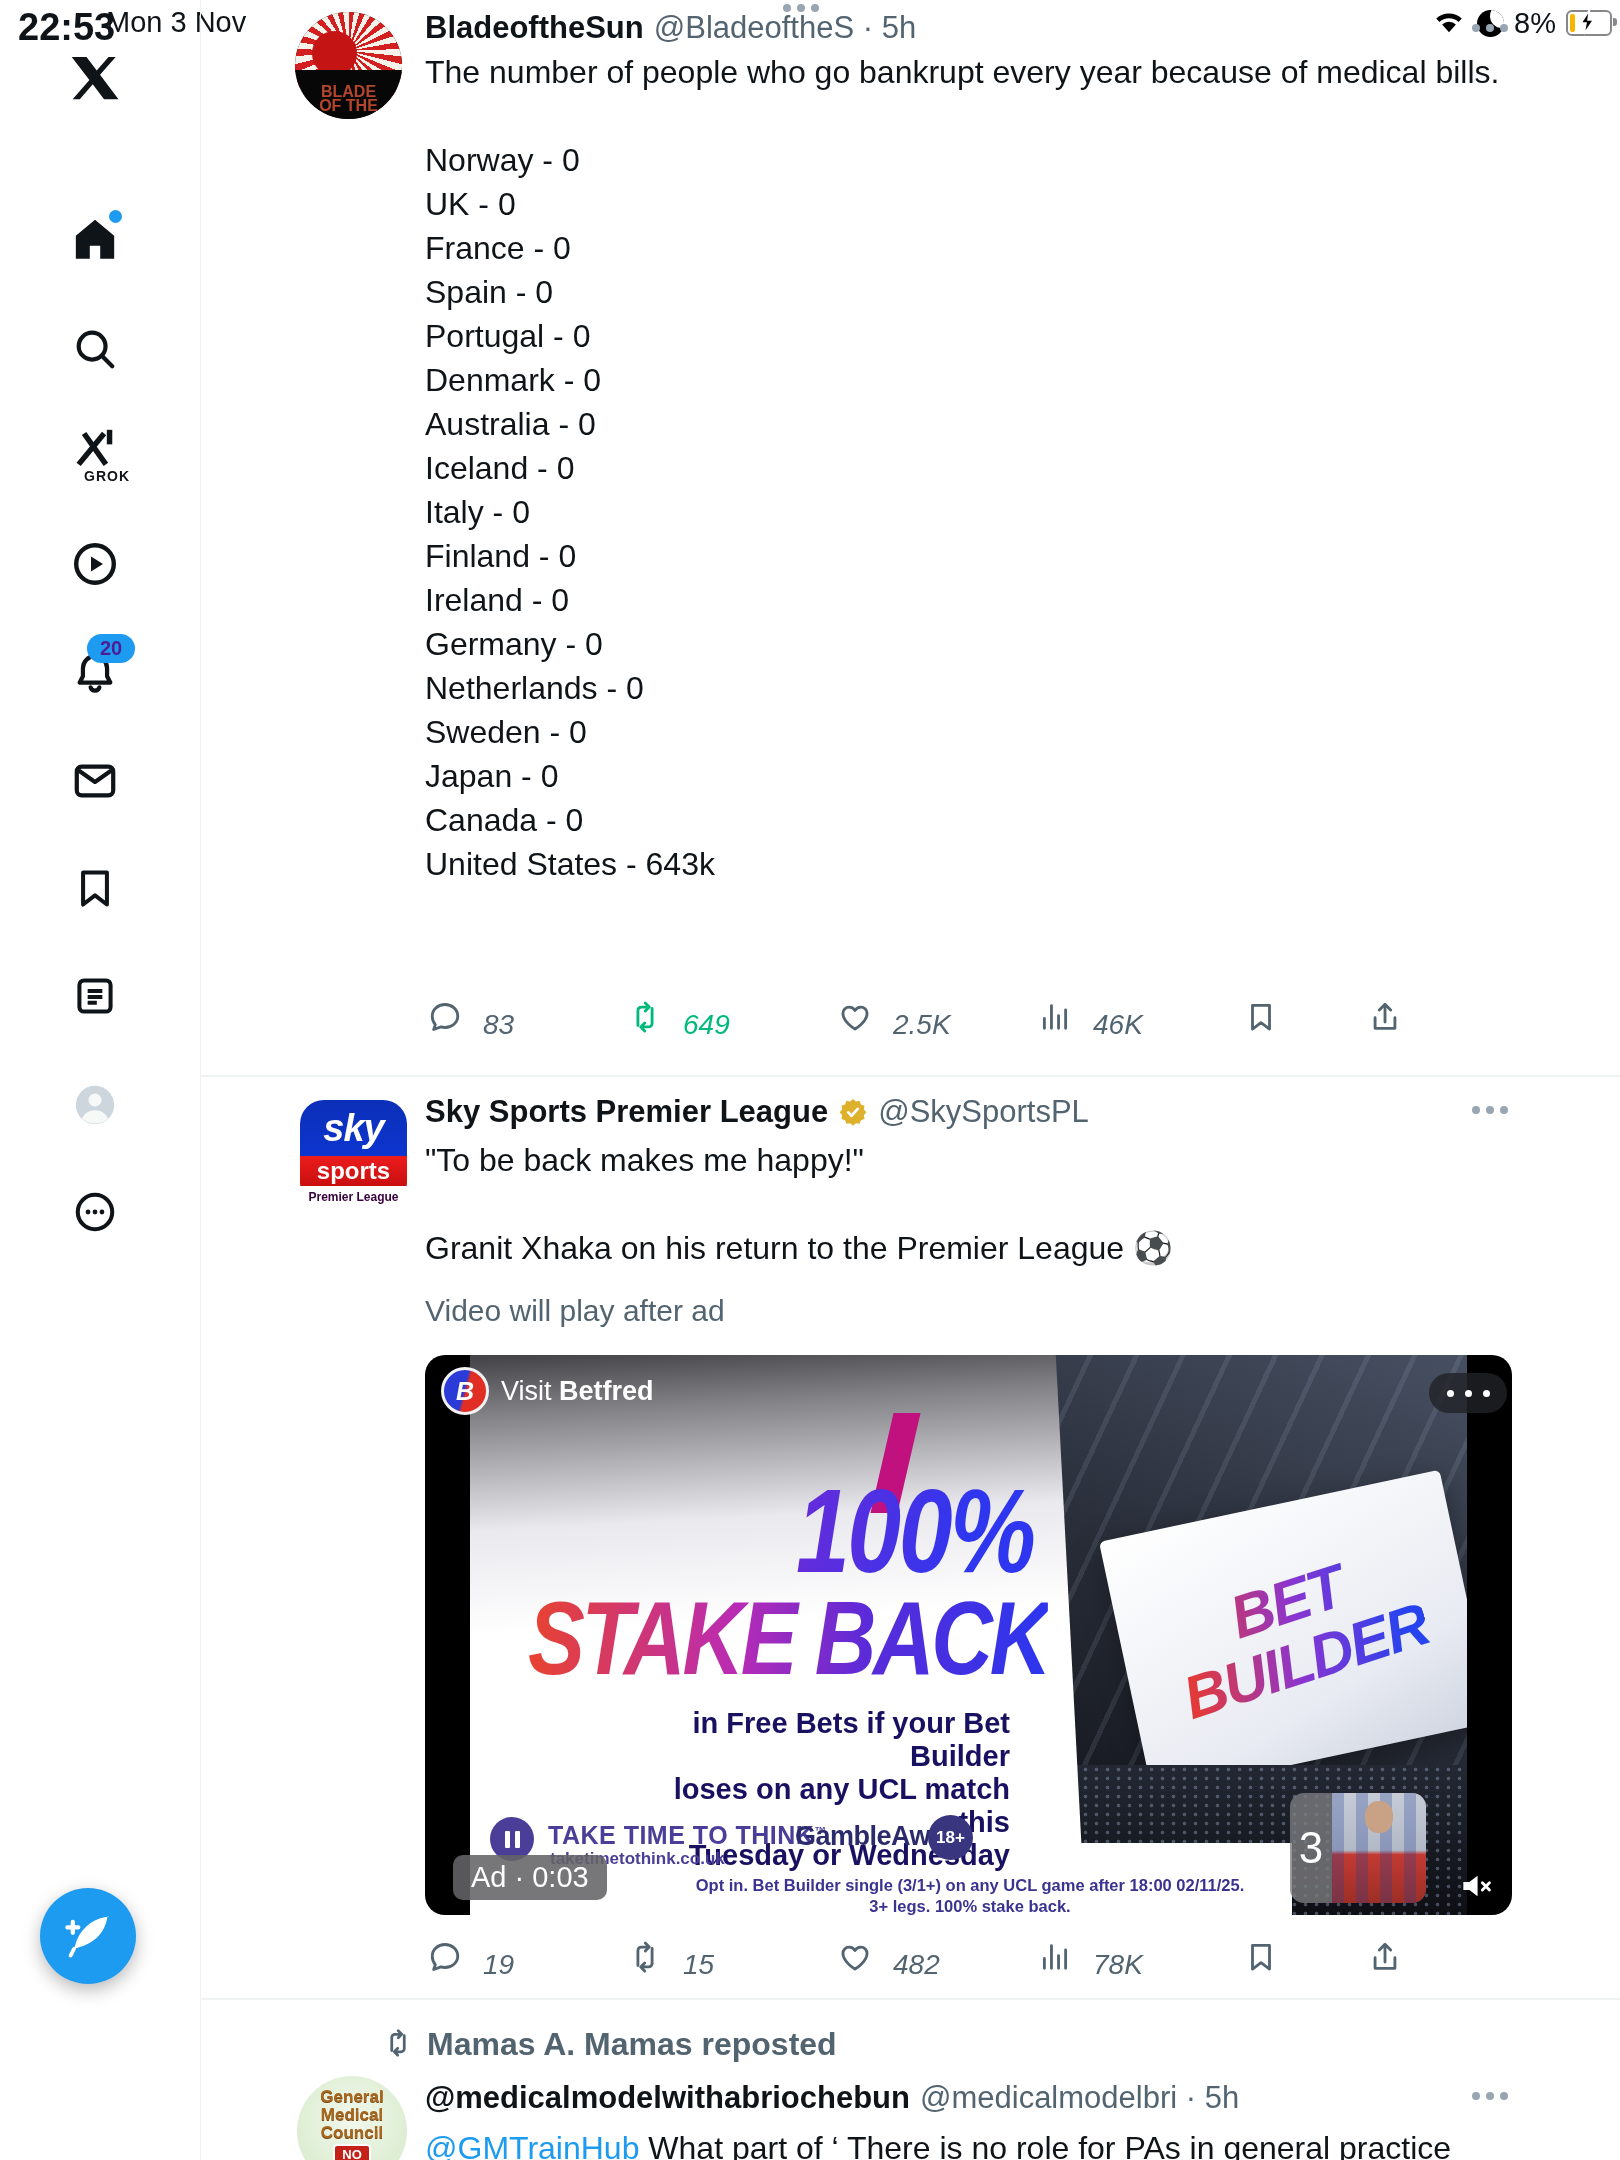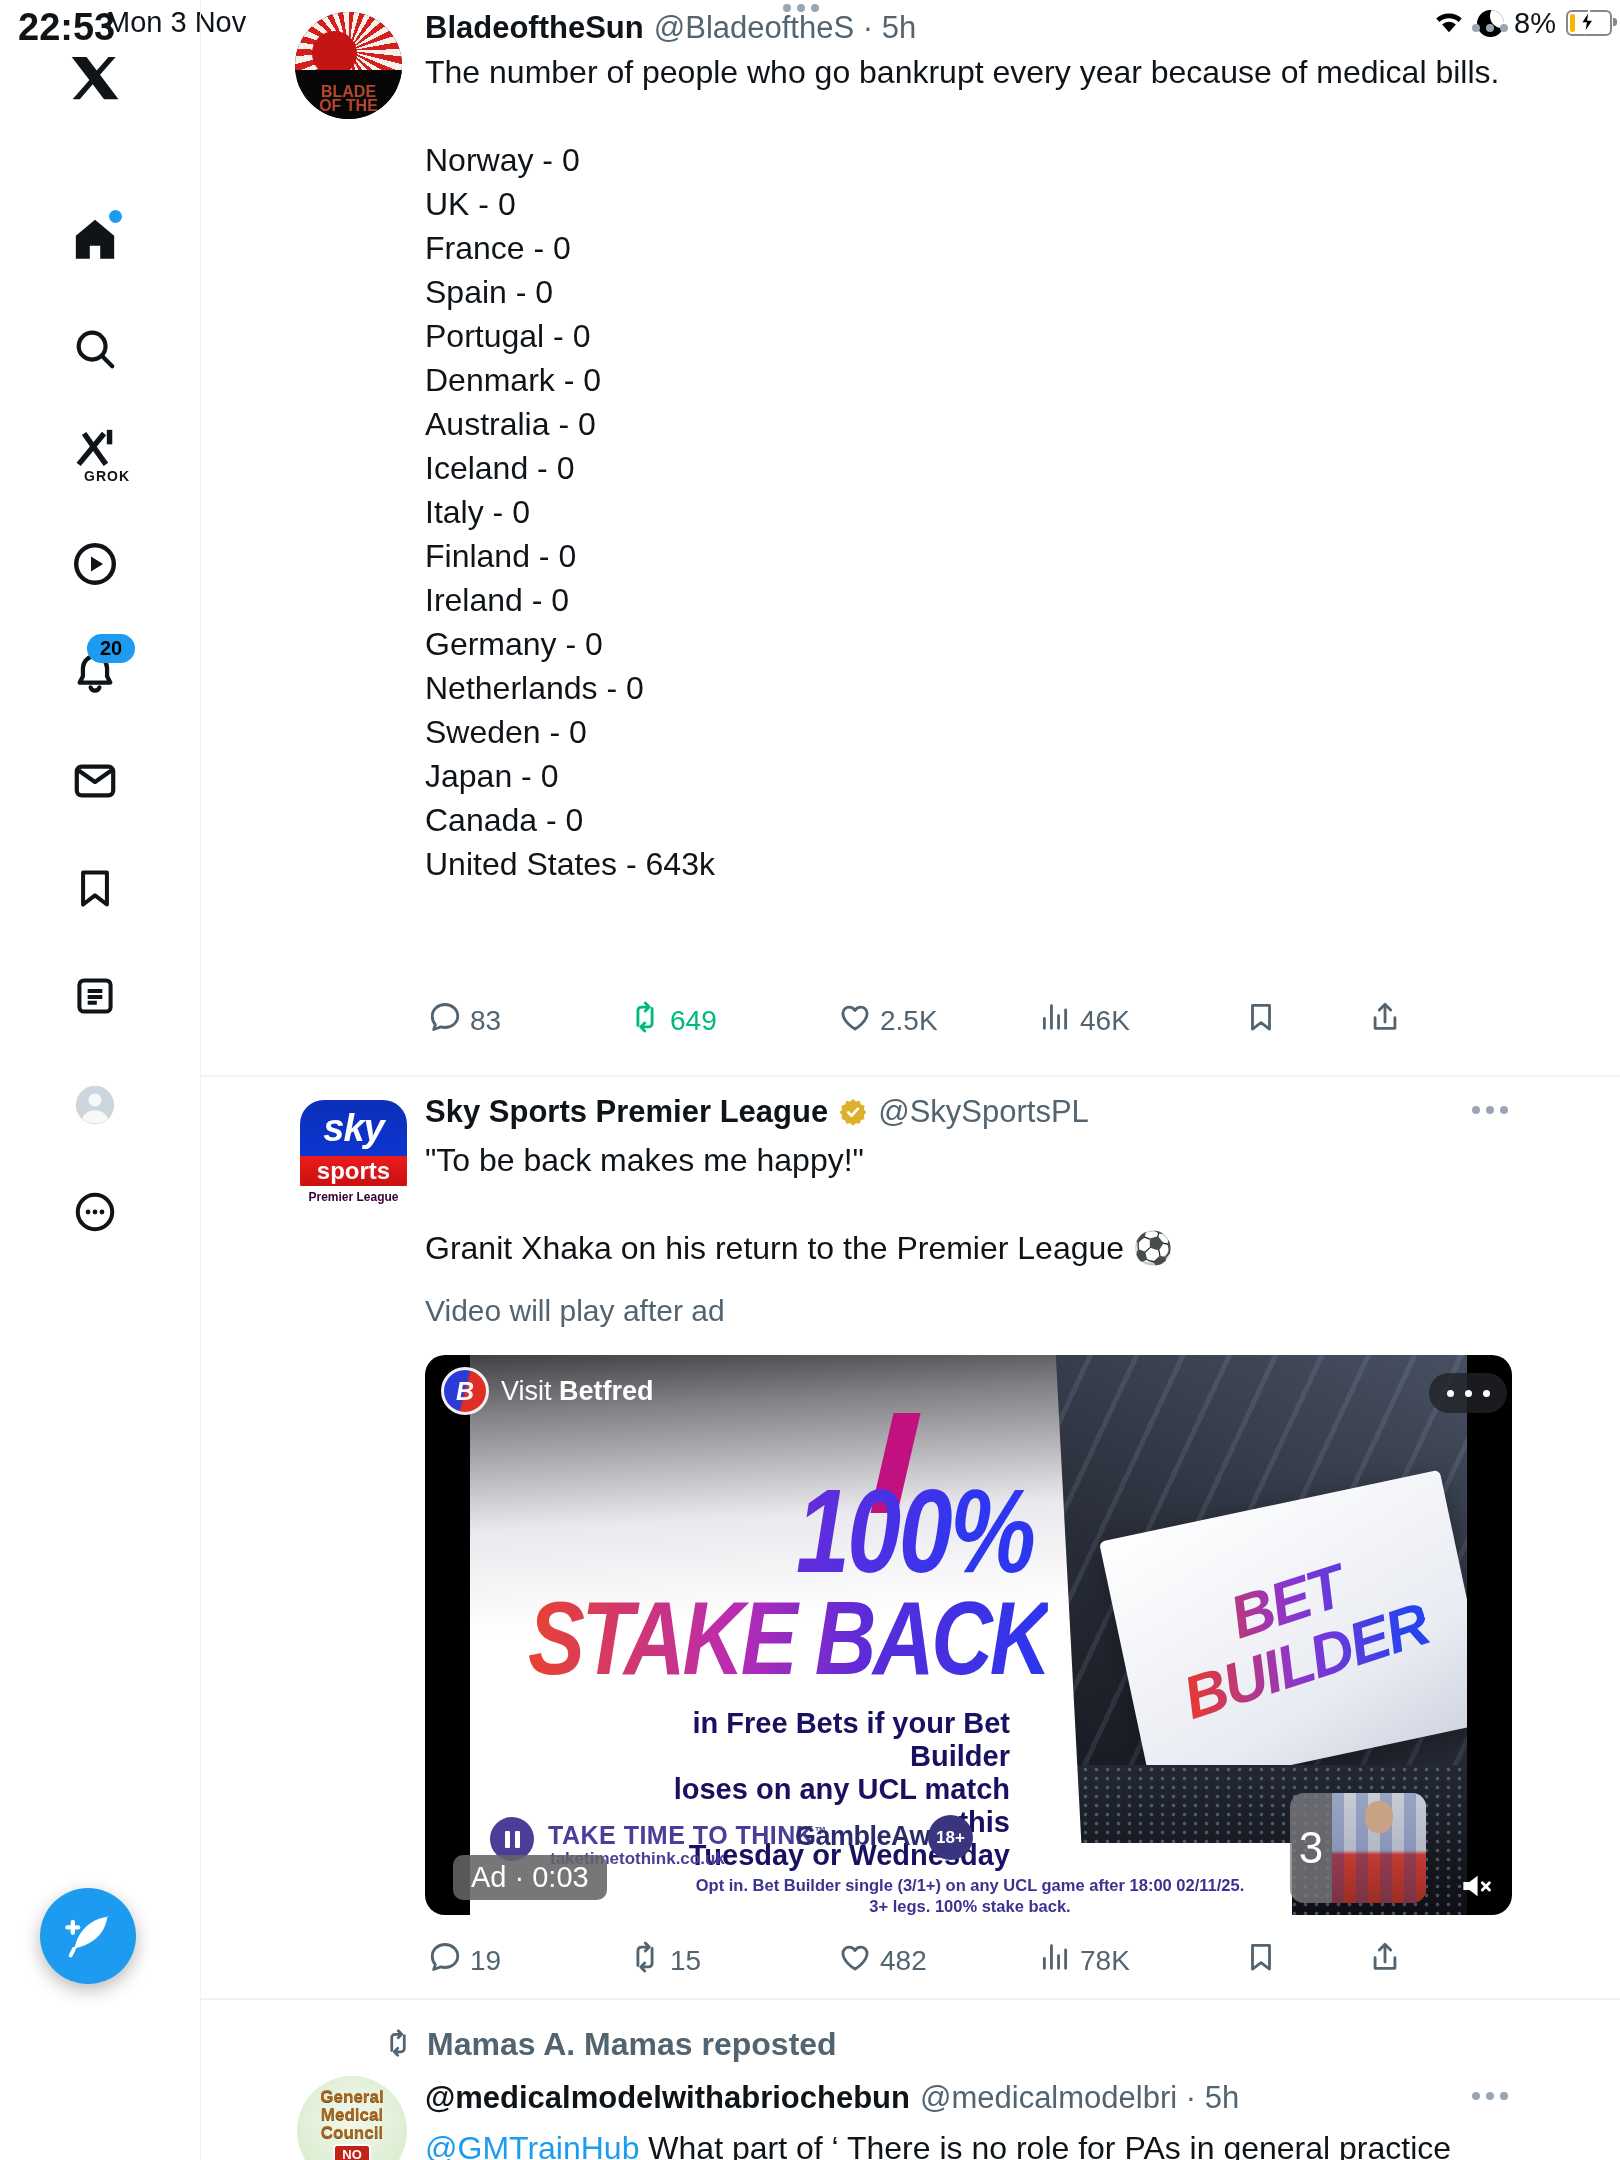--- a/index.html
+++ b/index.html
@@ -20,38 +20,38 @@
   .batt::after{content:"";position:absolute;right:-7px;top:6px;width:4px;height:8px;background:#86868b;border-radius:0 3px 3px 0;}
   .batt .lvl{position:absolute;left:2px;top:2px;bottom:2px;width:5px;background:#f7b500;border-radius:2px;}
   .batt svg{position:absolute;left:8px;top:-3px;}
   
   .side-divider{left:200px;top:0;bottom:0;width:1px;background:#eff3f4;}
   .sb{left:95px;transform:translateX(-50%);width:60px;display:flex;flex-direction:column;align-items:center;}
   .sb svg{display:block;}
   .grok-label{font-size:14px;font-weight:700;letter-spacing:1px;margin-top:0px;margin-left:24px;}
   .bell-wrap{position:relative;}
   .badge{position:absolute;left:22px;top:-16px;min-width:30px;height:29px;padding:0 9px;border-radius:16px;
-         background:#1d9bf0;color:#000000;font-size:20px;font-weight:700;display:flex;align-items:center;justify-content:center;}
+         background:#1d9bf0;color:#4c1d95;font-size:20px;font-weight:700;display:flex;align-items:center;justify-content:center;}
   .fab{left:40px;top:1888px;width:96px;height:96px;border-radius:50%;background:#1d9bf0;
        display:flex;align-items:center;justify-content:center;box-shadow:0 6px 18px rgba(0,0,0,.28);}
   
   .avatar1{left:295px;top:12px;width:107px;height:107px;border-radius:50%;overflow:hidden;background:#0a0a0a;position:absolute;}
   .a1-rays{position:absolute;left:-20%;top:-30%;width:140%;height:110%;
     background:repeating-conic-gradient(from 200deg at 50% 60%, #d31f1f 0 8deg, #f6f2ea 8deg 16deg);}
   .a1-sun{position:absolute;left:16%;top:18%;width:42%;height:42%;border-radius:50%;background:#c41414;}
   .a1-ground{position:absolute;left:0;bottom:0;width:100%;height:46%;background:#070707;}
   .a1-text{position:absolute;left:0;bottom:6%;width:100%;text-align:center;color:#b5462c;
     font-size:16px;font-weight:700;line-height:14px;white-space:pre-line;}
   .name-row{display:flex;align-items:baseline;gap:10px;white-space:nowrap;}
   .t-name{font-size:31px;font-weight:700;color:#0f1419;}
   .t-handle{font-size:31px;font-weight:400;color:#536471;}
   .dots{display:flex;gap:6px;}
   .dots i{width:8px;height:8px;border-radius:50%;background:#98a6b3;}
   .t-body{font-size:32px;line-height:44px;white-space:pre-line;color:#0f1419;}
-  .eng{display:flex;align-items:center;gap:8px;color:#536471;font-size:28px;}
+  .eng{display:flex;align-items:flex-end;gap:21px;color:#536471;font-size:28px;font-style:italic;}
   .eng.green{color:#00ba7c;}
   .hr{left:201px;width:1419px;height:2px;background:#eff3f4;}
   
   .sky-av{left:300px;top:1100px;width:107px;height:107px;border-radius:24px;overflow:hidden;background:#fff;position:absolute;}
   .sky-top{height:56px;background:linear-gradient(180deg,#0b2fb8,#0d35cf);display:flex;align-items:center;justify-content:center;
     color:#fff;font-style:italic;font-weight:700;font-size:38px;letter-spacing:-1px;}
   .sky-mid{height:30px;background:linear-gradient(180deg,#ec1c1c,#c90f0f);display:flex;align-items:center;justify-content:center;
     color:#fff;font-weight:700;font-size:24px;}
   .sky-bot{height:21px;display:flex;align-items:center;justify-content:center;color:#38003c;font-weight:700;font-size:12px;}
   .goldcheck{width:30px;height:30px;flex:0 0 auto;align-self:center;}

